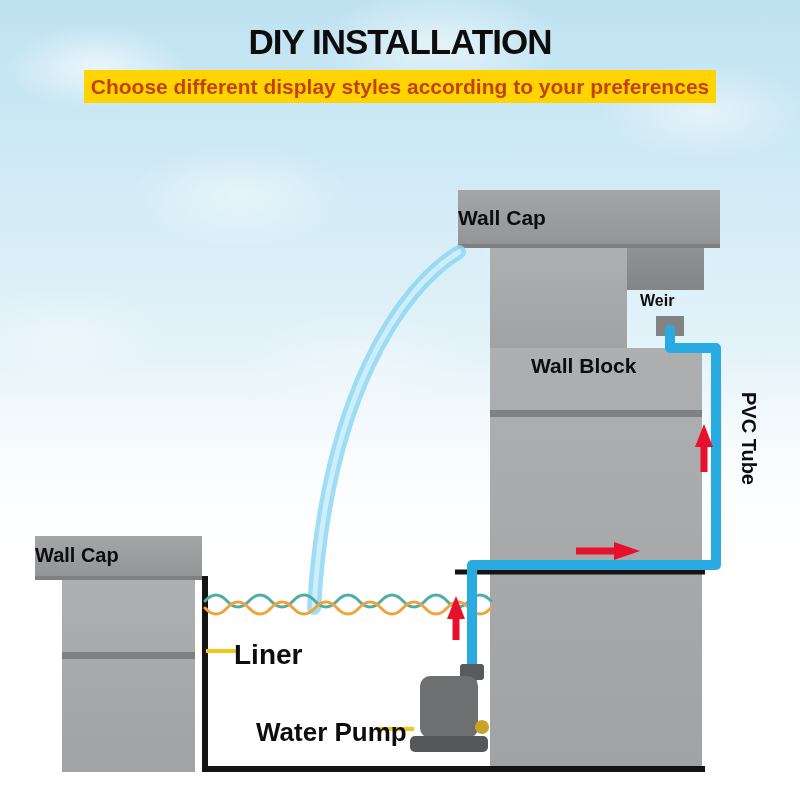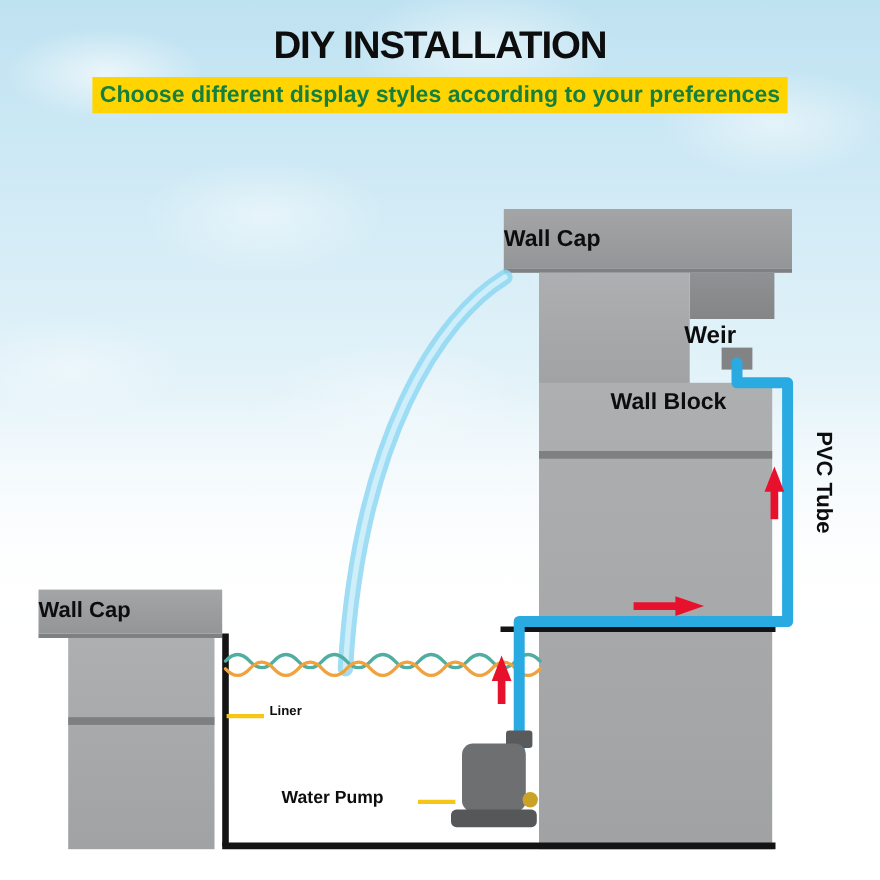--- a/index.html
+++ b/index.html
@@ -24,21 +24,21 @@
     background:linear-gradient(180deg, rgba(255,255,255,0) 45%, rgba(255,255,255,.85) 68%, #ffffff 78%);
   }
   .title{
     position:absolute;left:0;top:22px;width:800px;text-align:center;
     font-size:35px;font-weight:900;letter-spacing:-1px;color:#0d0d0d;
   }
   .banner{
     position:absolute;left:84px;top:70px;width:632px;height:33px;
     background:#FFD400;display:flex;align-items:center;justify-content:center;
   }
-  .banner span{font-size:21px;font-weight:700;color:#15803d;}
+  .banner span{font-size:21px;font-weight:700;color:#c2410c;}
   .block{position:absolute;background:linear-gradient(180deg,#aeafb1,#a1a2a4);}
   .cap{background:linear-gradient(180deg,#a4a5a7,#949597);border-bottom:4px solid #7f8082;}
   .mortar{position:absolute;background:#737476;opacity:.8;}
   .lbl{position:absolute;color:#0d0d0d;font-weight:700;}
   .lbl.center{text-align:left;}
   svg.overlay{position:absolute;left:0;top:0;pointer-events:none;}
   .vtext{writing-mode:vertical-rl;}
 </style>
 </head>
 <body>
@@ -94,22 +94,22 @@
     <g>
       <line x1="456" y1="640" x2="456" y2="616" stroke="#E8112D" stroke-width="7"></line>
       <polygon points="456,596 447,619 465,619" fill="#E8112D"></polygon>
     </g>
 
     <line x1="206" y1="651" x2="240" y2="651" stroke="#F5C518" stroke-width="4"></line>
     <line x1="380" y1="729" x2="414" y2="729" stroke="#F5C518" stroke-width="4"></line>
   </svg>
 
   <div class="lbl center" style="left:458px;top:206px;width:262px;font-size:21px;">Wall Cap</div>
-  <div class="lbl center" style="left:622px;top:292px;width:86px;font-size:22px;">Weir</div>
-  <div class="lbl" style="left:531px;top:352px;font-size:21px;line-height:27px;margin-left:24px;">
+  <div class="lbl center" style="left:640px;top:292px;width:86px;font-size:16px;">Weir</div>
+  <div class="lbl" style="left:531px;top:352px;font-size:21px;line-height:27px;">
     <div>Wall Block</div>
   </div>
   <div class="lbl vtext" style="left:737px;top:392px;font-size:20px;">PVC Tube</div>
   <div class="lbl center" style="left:35px;top:544px;width:167px;font-size:20px;">Wall Cap</div>
-  <div class="lbl" style="left:245px;top:639px;font-size:12px;">Liner</div>
-  <div class="lbl" style="left:256px;top:717px;font-size:16px;">Water Pump</div>
+  <div class="lbl" style="left:234px;top:639px;font-size:28px;">Liner</div>
+  <div class="lbl" style="left:256px;top:717px;font-size:26px;">Water Pump</div>
 
 </div>
 
 </body></html>

